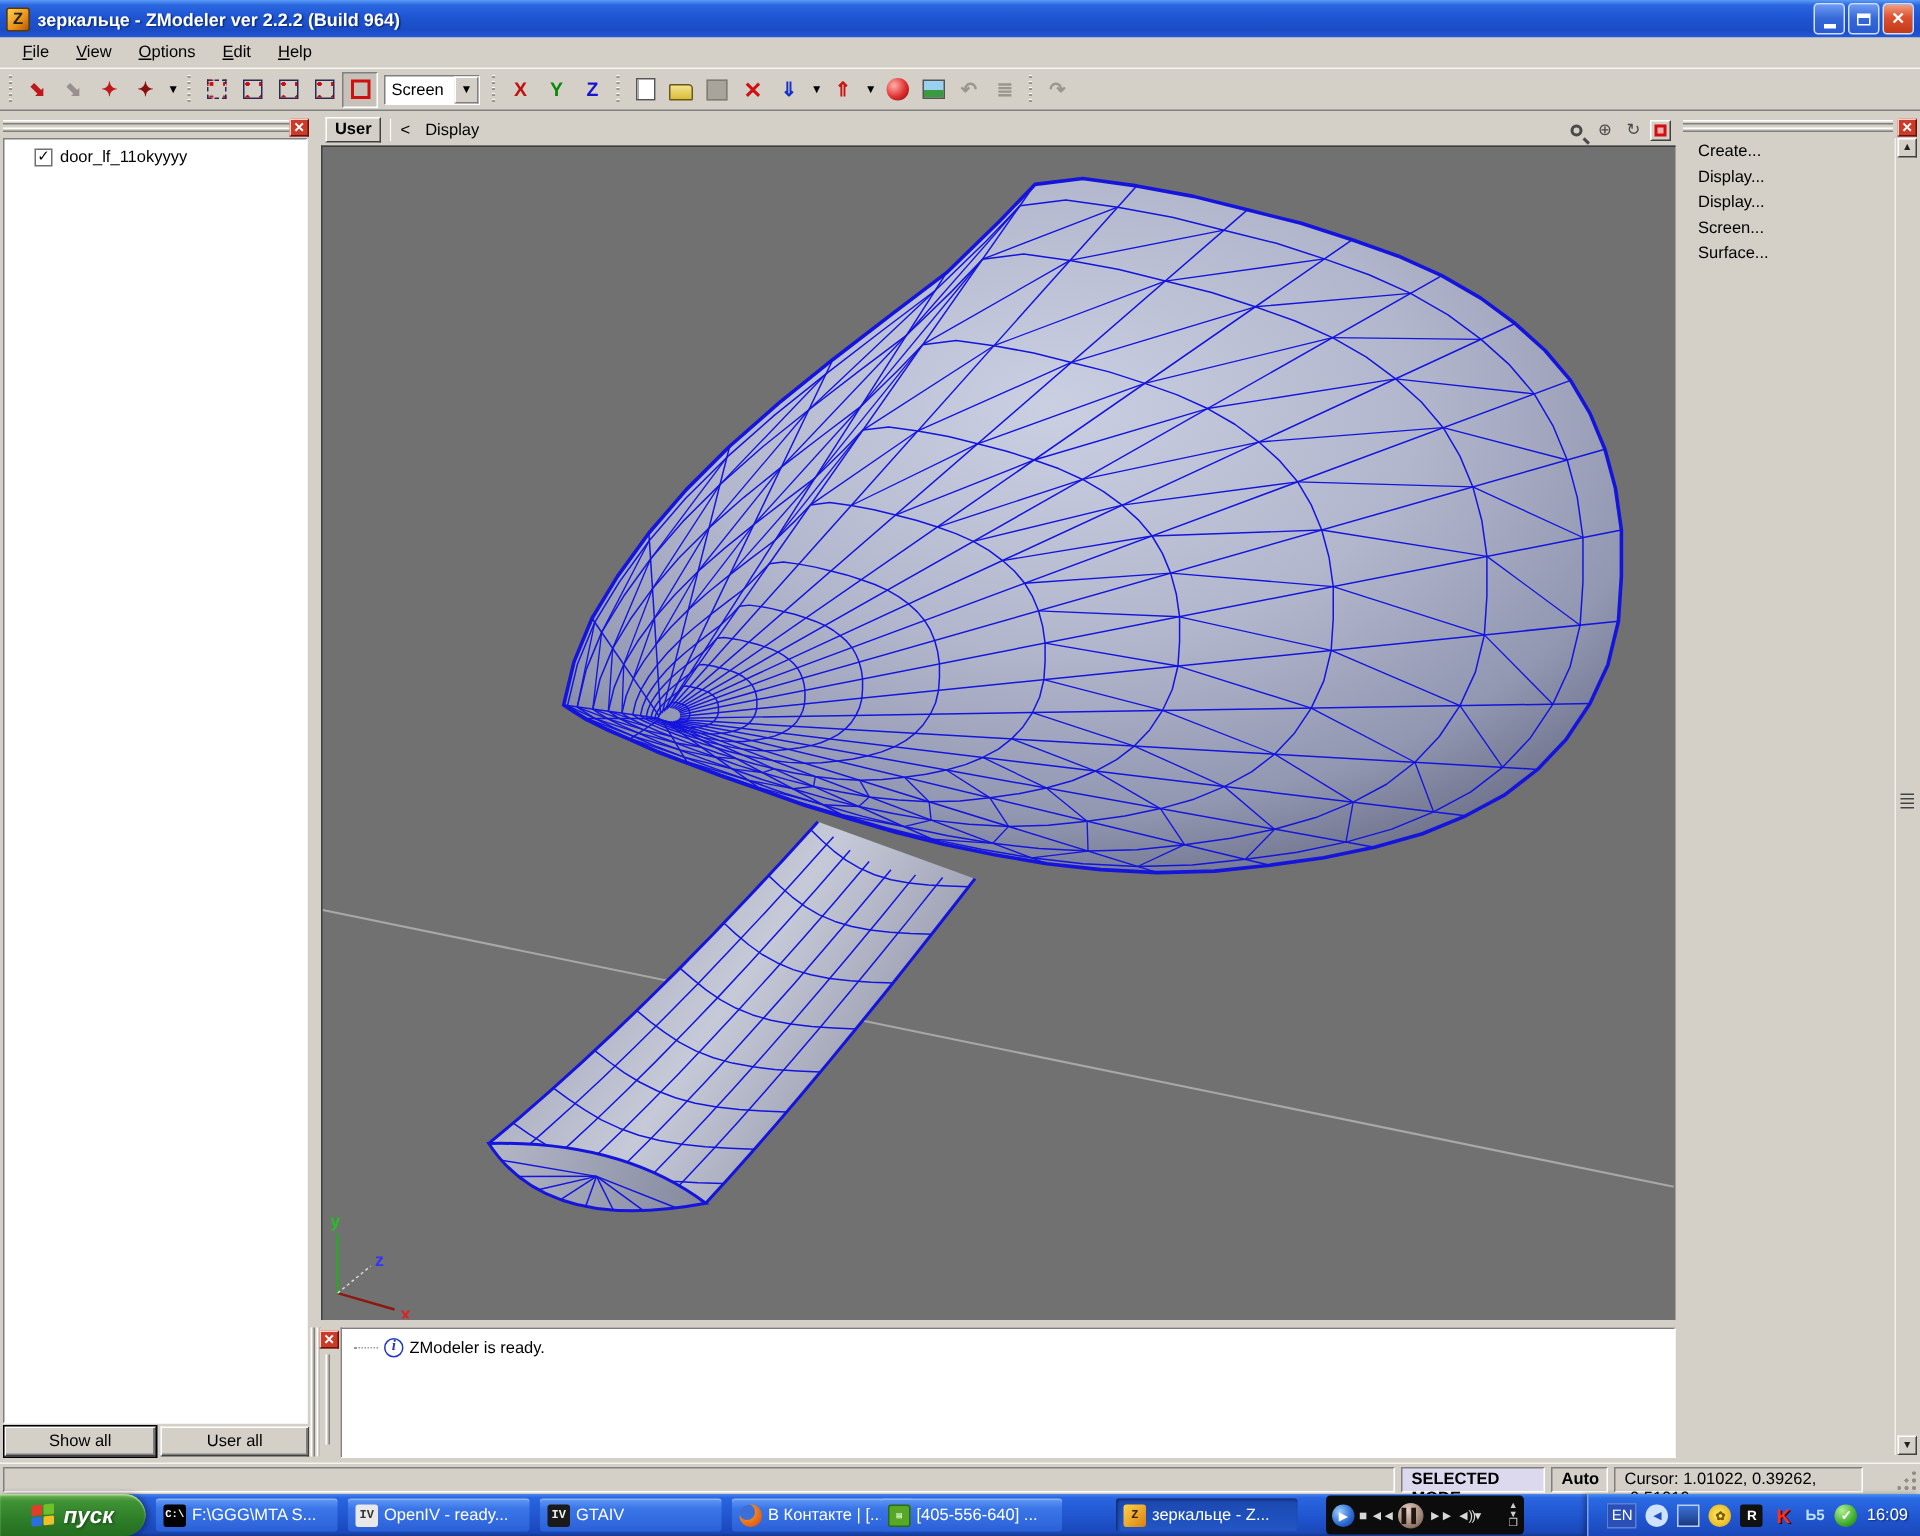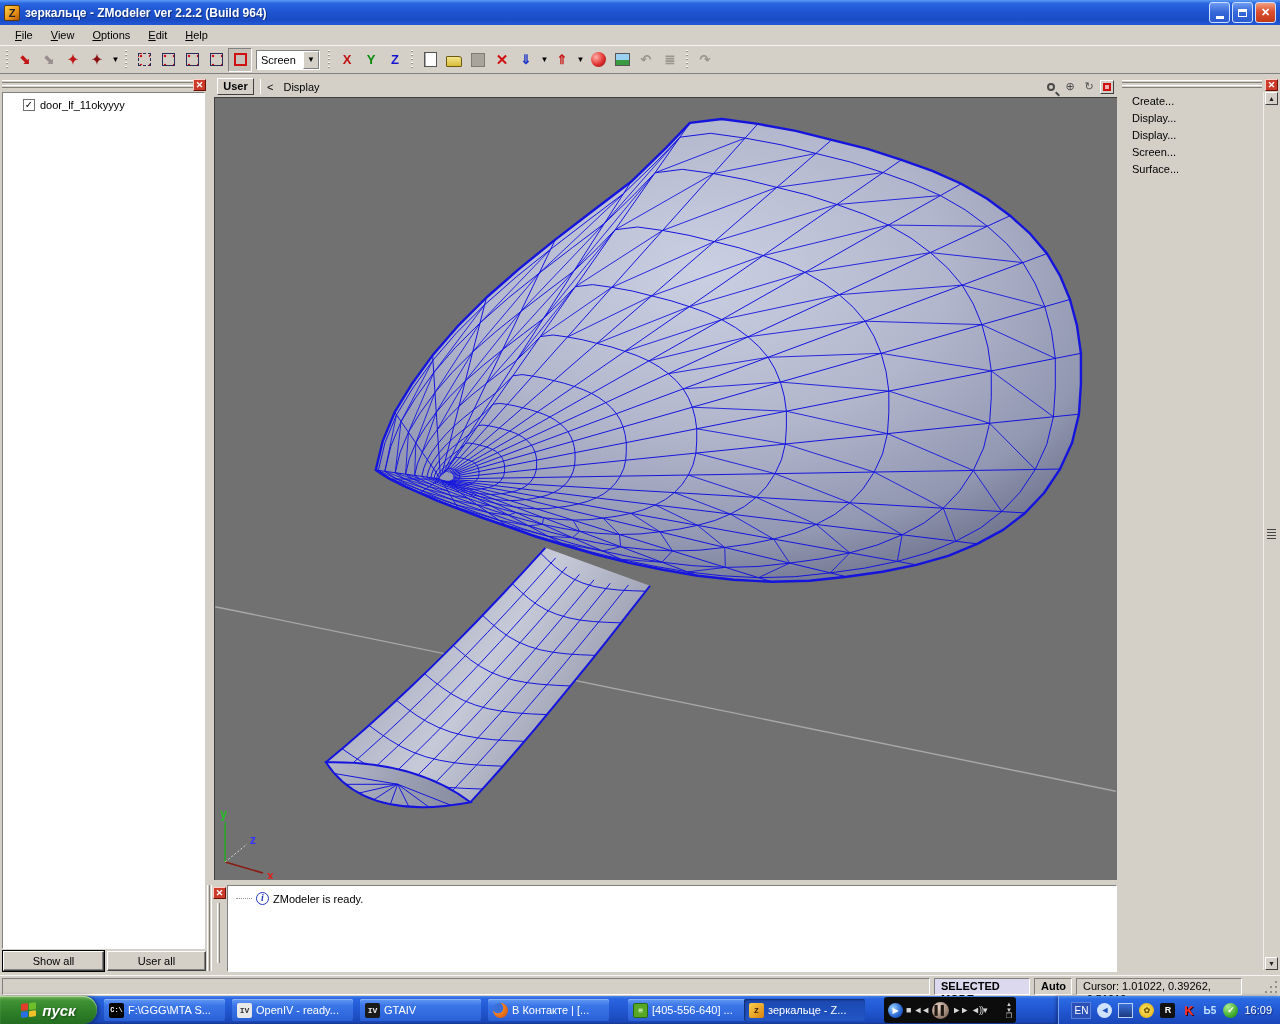--- a/index.html
+++ b/index.html
@@ -644,21 +644,21 @@
     <span>OpenIV - ready...</span>
   </div>
   <div class="task-item" style="left:360px;">
     <span class="ticon gtaiv">IV</span>
     <span>GTAIV</span>
   </div>
   <div class="task-item" style="left:488px;">
     <span class="ticon firefox"></span>
     <span>В Контакте | [...</span>
   </div>
-  <div class="task-item" style="left:628px;">
+  <div class="task-item" style="left:587px;">
     <span class="ticon qip">▤</span>
     <span>[405-556-640] ...</span>
   </div>
   <div class="task-item active" style="left:744px;">
     <span class="ticon zm">Z</span>
     <span>зеркальце - Z...</span>
   </div>
 
   <div id="wmp-band">
     <span class="wmp-logo">▶</span>

